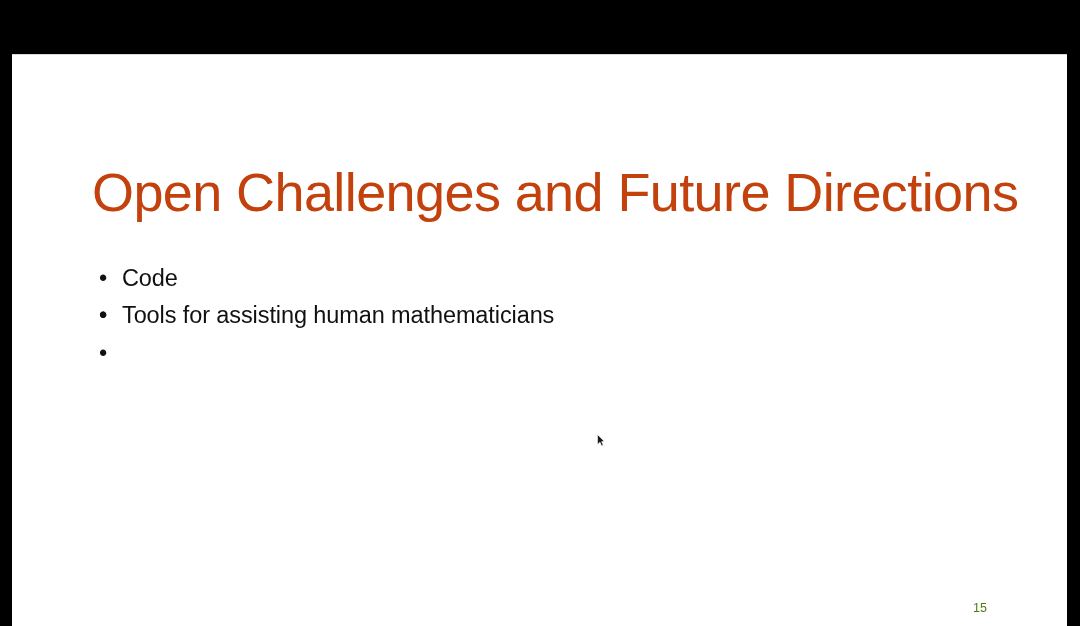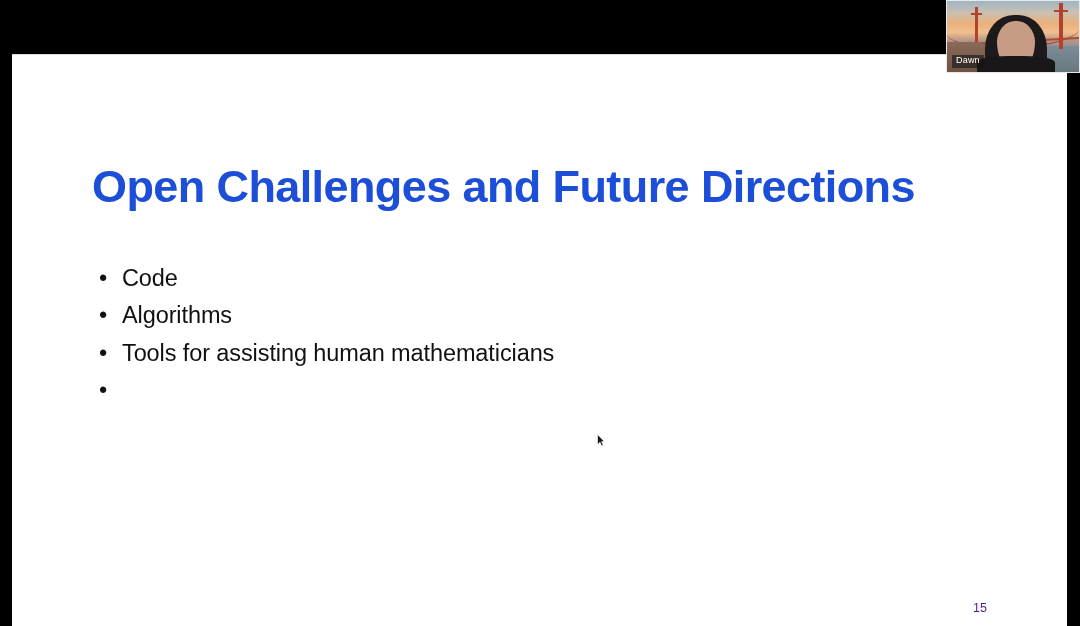--- a/index.html
+++ b/index.html
@@ -38,25 +38,25 @@
     top: 0;
     width: 100%;
     height: 1px;
     background: #d8d8d8;
   }
 
   #slide-title {
     position: absolute;
     left: 80px;
     top: 108px;
-    font-size: 45px;
+    font-size: 54px;
     line-height: 1.12;
-    font-weight: 700;
+    font-weight: 400;
     letter-spacing: -0.6px;
-    color: #1d4ed8;
+    color: #c2410c;
     white-space: nowrap;
   }
 
   #bullet-list {
     position: absolute;
     left: 80px;
     top: 212px;
     width: 860px;
     margin: 0;
     padding: 0;
@@ -80,21 +80,21 @@
     font-size: 23.5px;
     line-height: 1.04;
     color: #111111;
   }
 
   #page-number {
     position: absolute;
     right: 80px;
     bottom: 11px;
     font-size: 12.5px;
-    color: #4c1d95;
+    color: #4d7c0f;
   }
 
   
   #slide-footer {
     position: absolute;
     left: 18px;
     bottom: -13px;
     font-size: 19px;
     color: #d6d6d6;
     white-space: nowrap;
@@ -261,48 +261,33 @@
 
     <div id="slide-title">Open Challenges and Future Directions</div>
 
     <ul id="bullet-list">
       <li>
         <span class="bullet-dot">•</span>
         <span>Code</span>
       </li>
       <li>
         <span class="bullet-dot">•</span>
-        <span>Algorithms</span>
       </li>
       <li>
         <span class="bullet-dot">•</span>
         <span>Tools for assisting human mathematicians</span>
       </li>
       <li>
         <span class="bullet-dot">•</span>
       </li>
     </ul>
 
     <div id="slide-footer"></div>
 
     <div id="page-number">15</div>
   </div>
 
-  <div id="webcam">
-    <div id="webcam-bg">
-      <div id="water"></div>
-      <div id="bridge-cable"></div>
-      <div id="bridge-deck"></div>
-      <div id="bridge-tower-left"></div>
-      <div id="bridge-tower-right"></div>
-      <div id="headland"></div>
-    </div>
-    <div id="speaker-hair"></div>
-    <div id="speaker-face"></div>
-    <div id="speaker-shoulders"></div>
-    <div id="webcam-name">Dawn</div>
-  </div>
 
   <svg id="cursor" viewBox="0 0 8 13">
     <path d="M0.5,0.5 L0.5,10.5 L3,8.2 L4.6,12 L6.2,11.3 L4.7,7.6 L7.3,7.4 Z" fill="#1a1a1a" stroke="#ffffff" stroke-width="0.6"></path>
   </svg>
 
 </div>
 
 </body></html>

